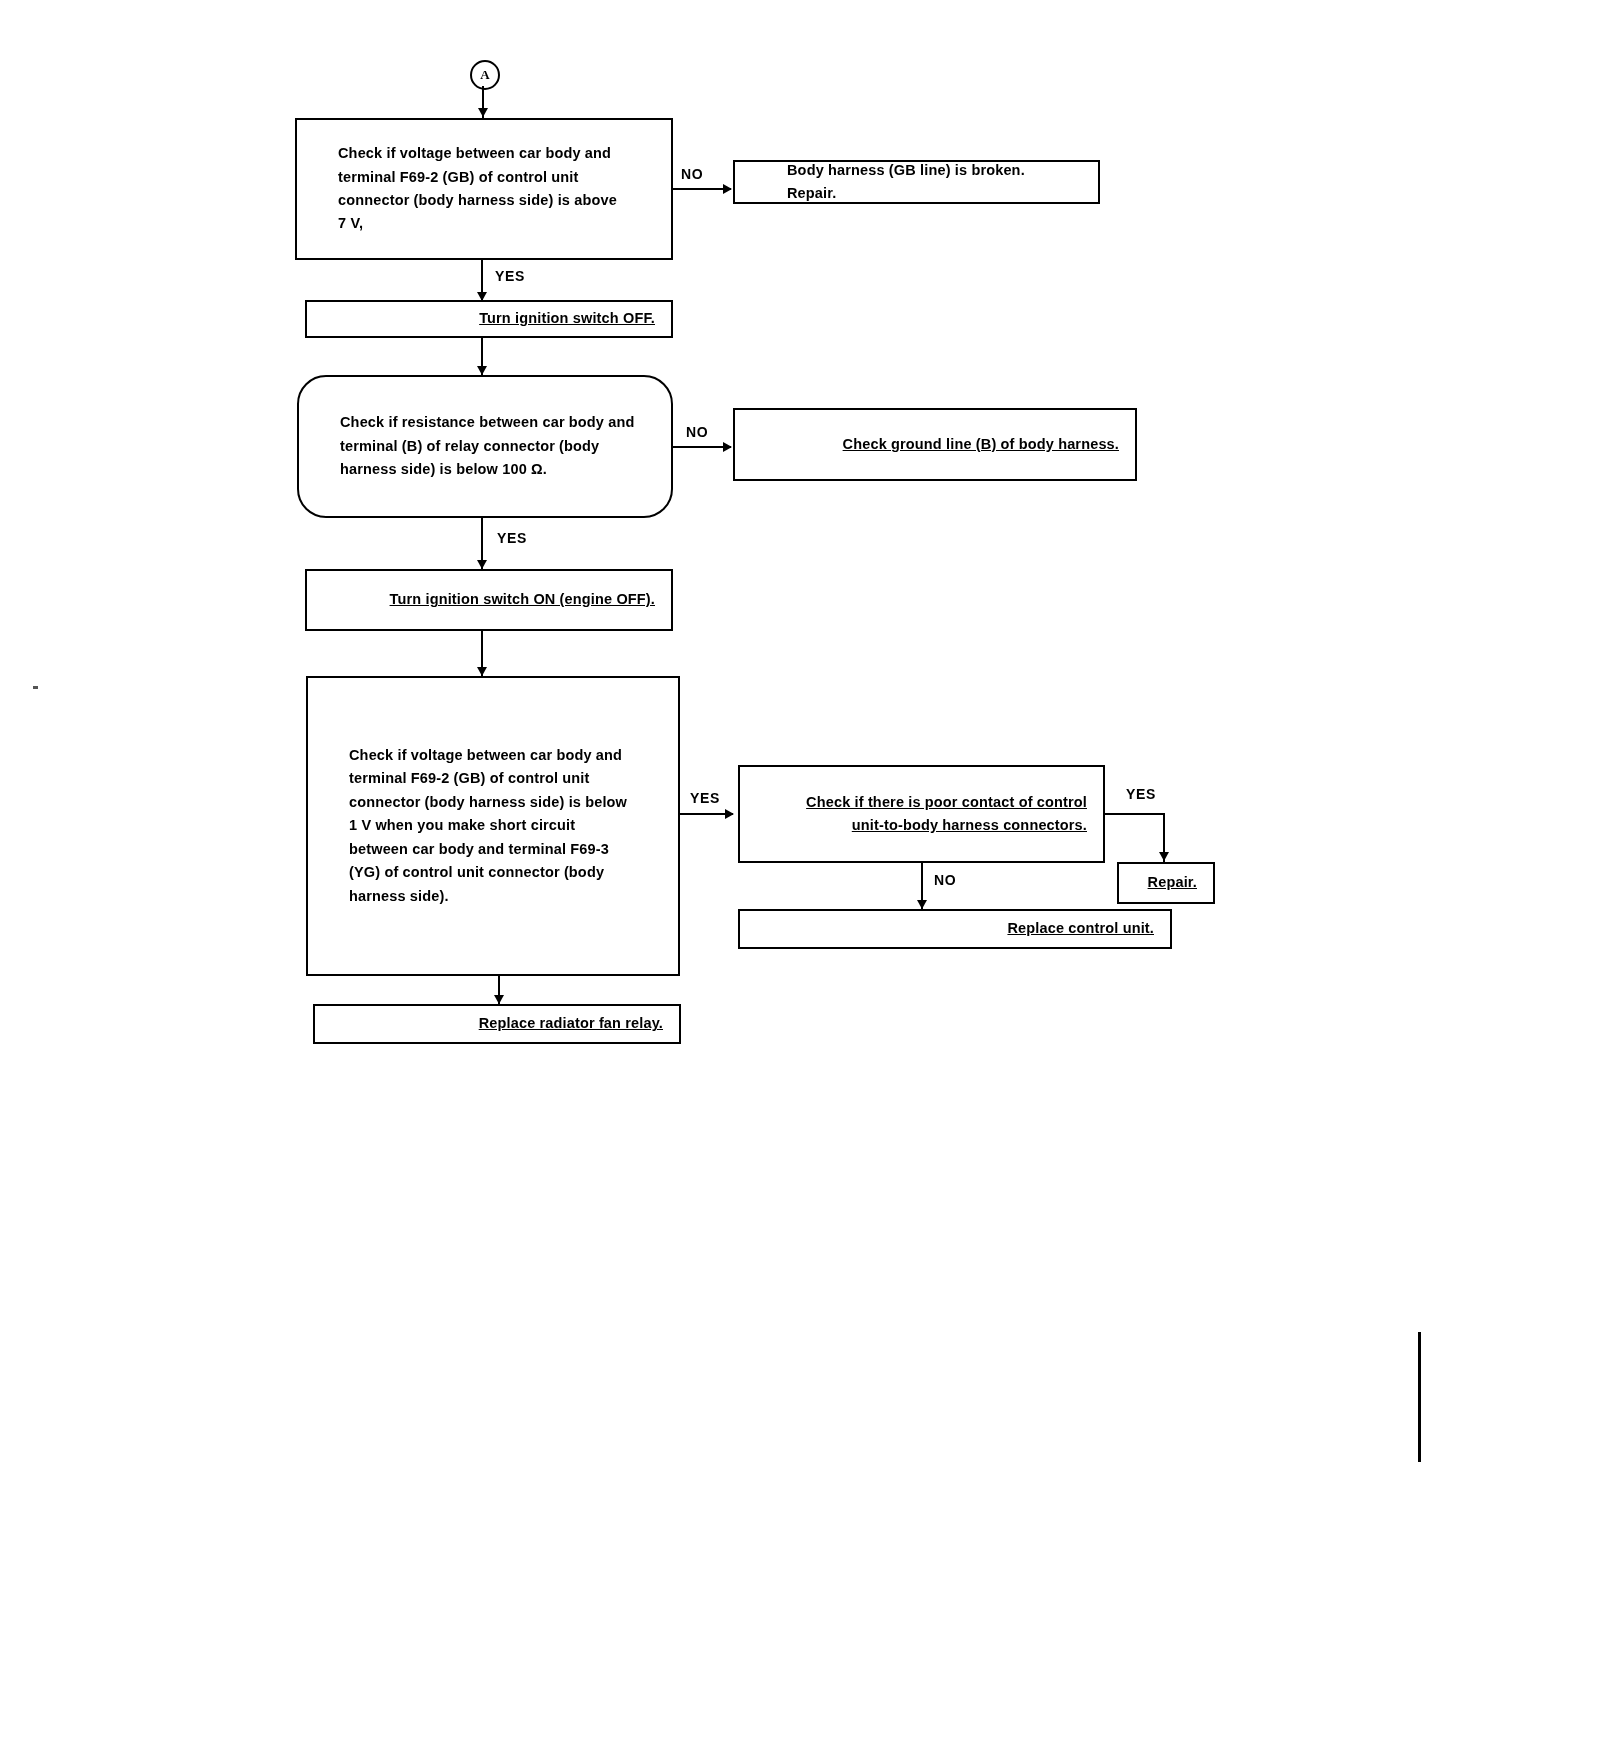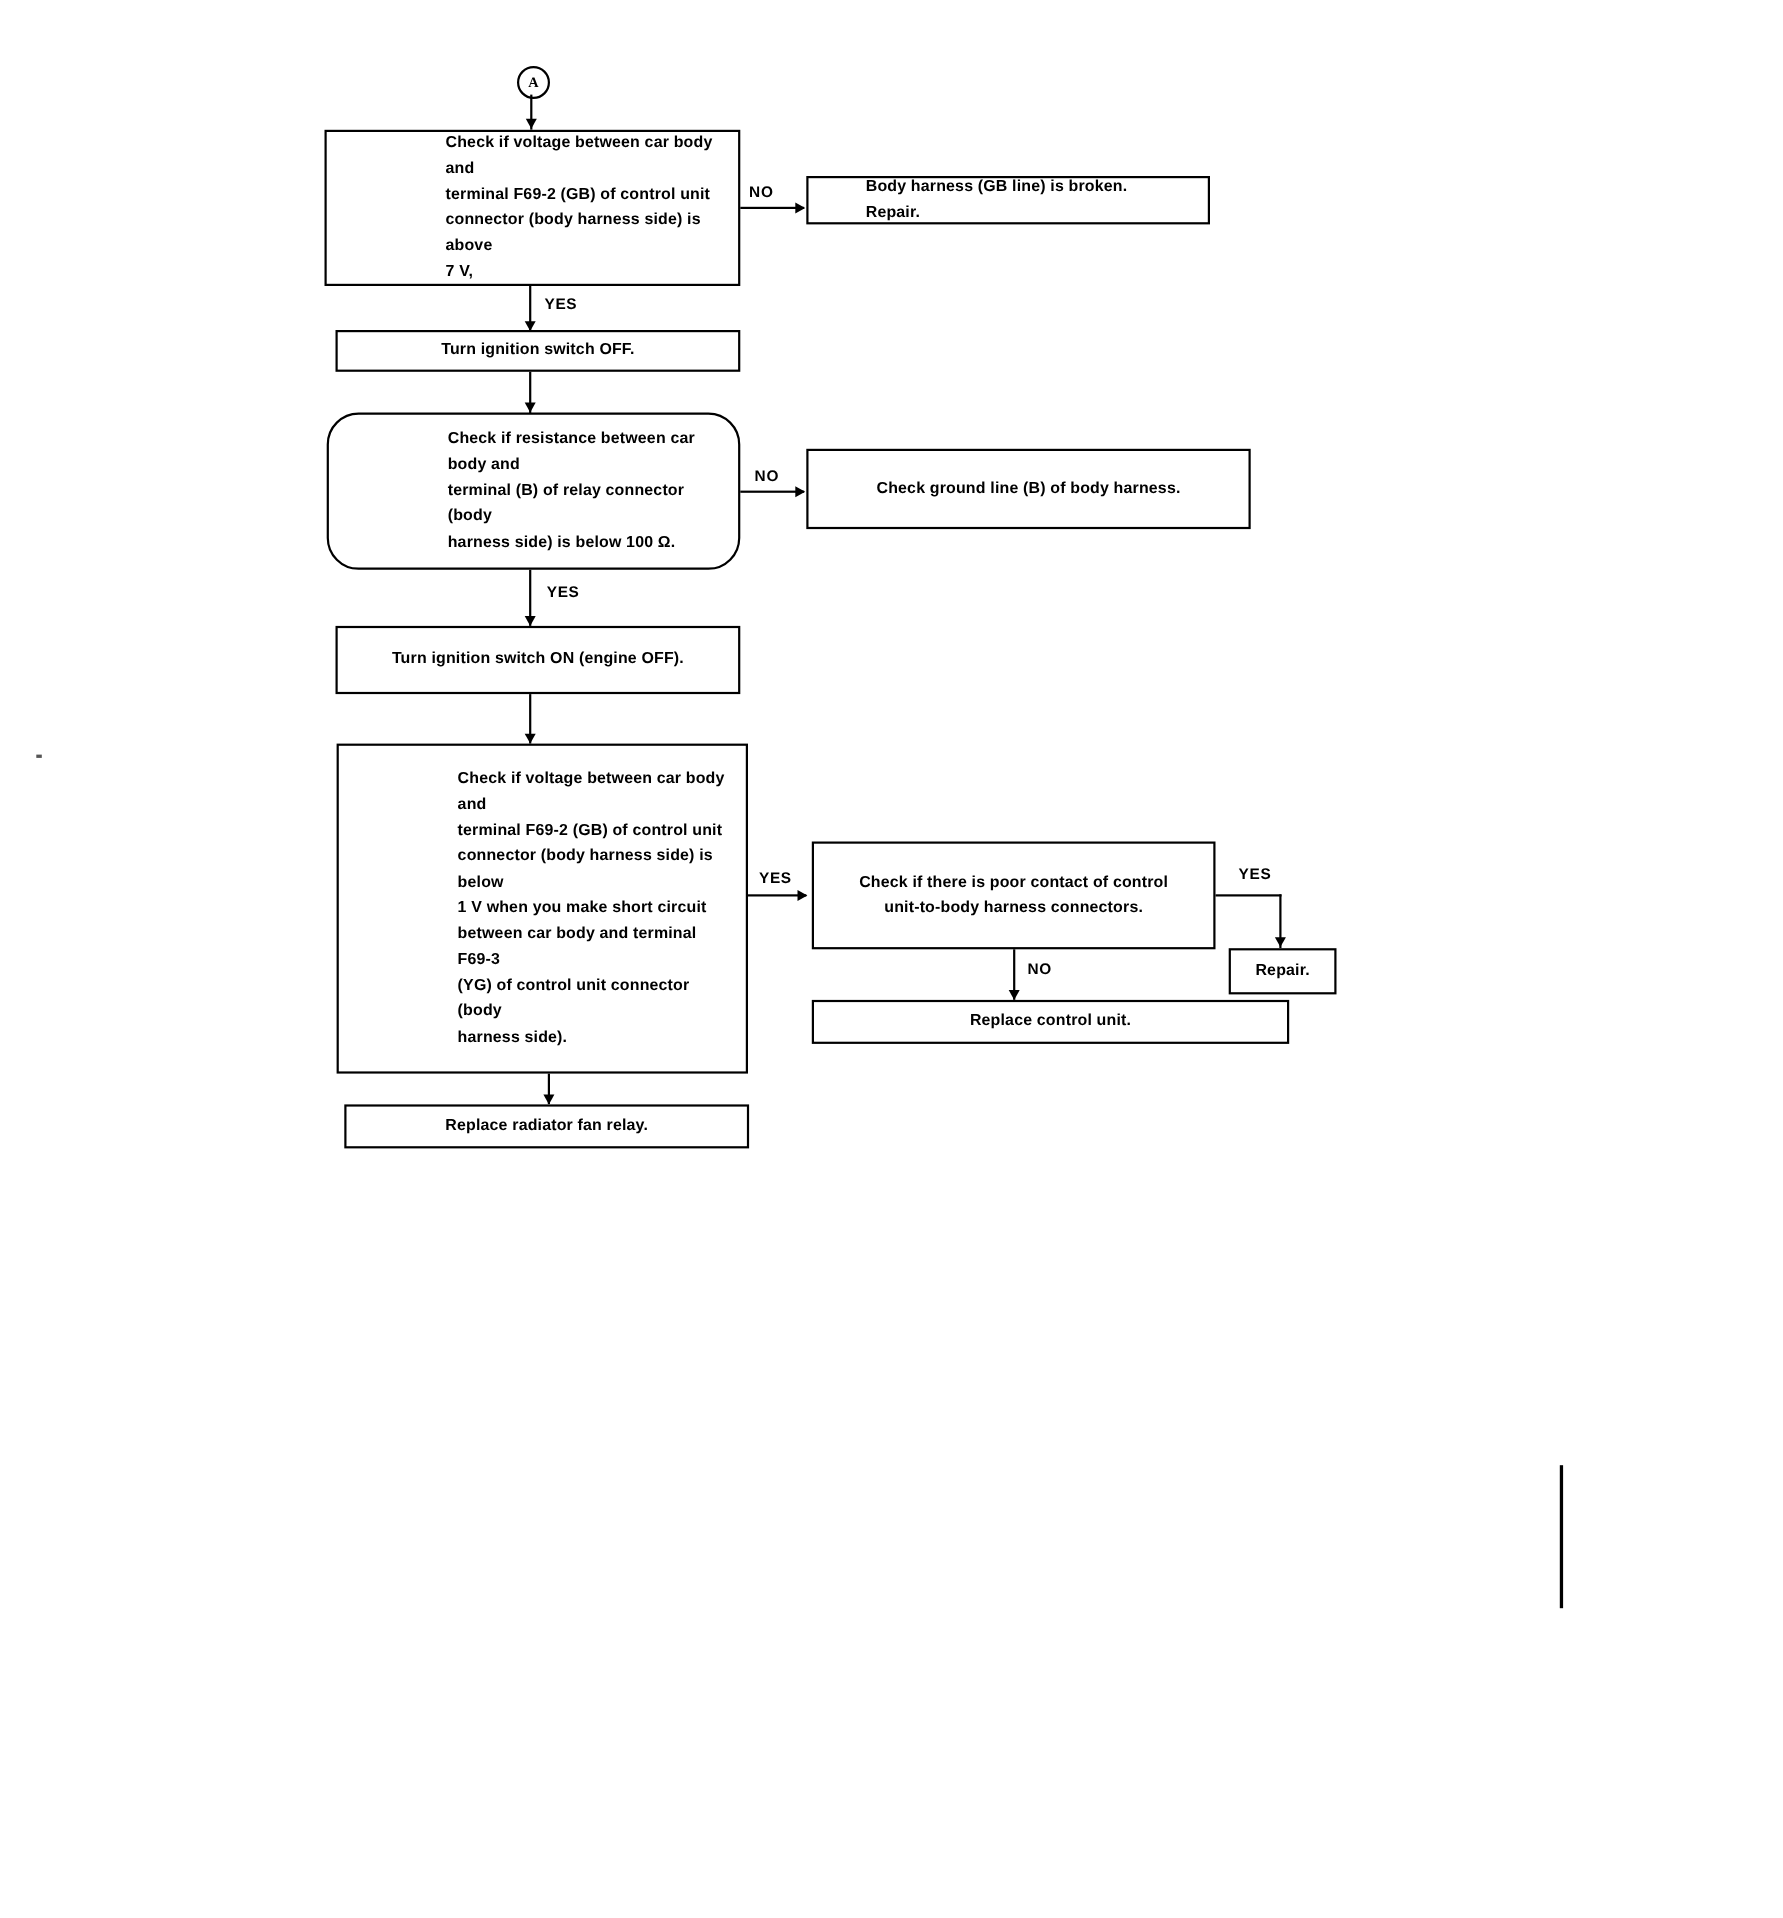--- a/index.html
+++ b/index.html
@@ -31,24 +31,25 @@
   }
   .node .txt {
     font-size: 14.5px;
     font-weight: bold;
     line-height: 1.62;
     letter-spacing: 0.15px;
     white-space: pre-line;
   }
   .node.center .txt {
     width: 100%;
-    text-align: center;
+    text-align: right;
+    text-decoration: underline;
   }
   .node.indent {
-    padding-left: 108px;
+    padding-left: 41px;
   }
   .node.indent-sm {
     padding-left: 52px;
   }
 
   
   .conn-bubble {
     position: absolute;
     width: 26px;
     height: 26px;

